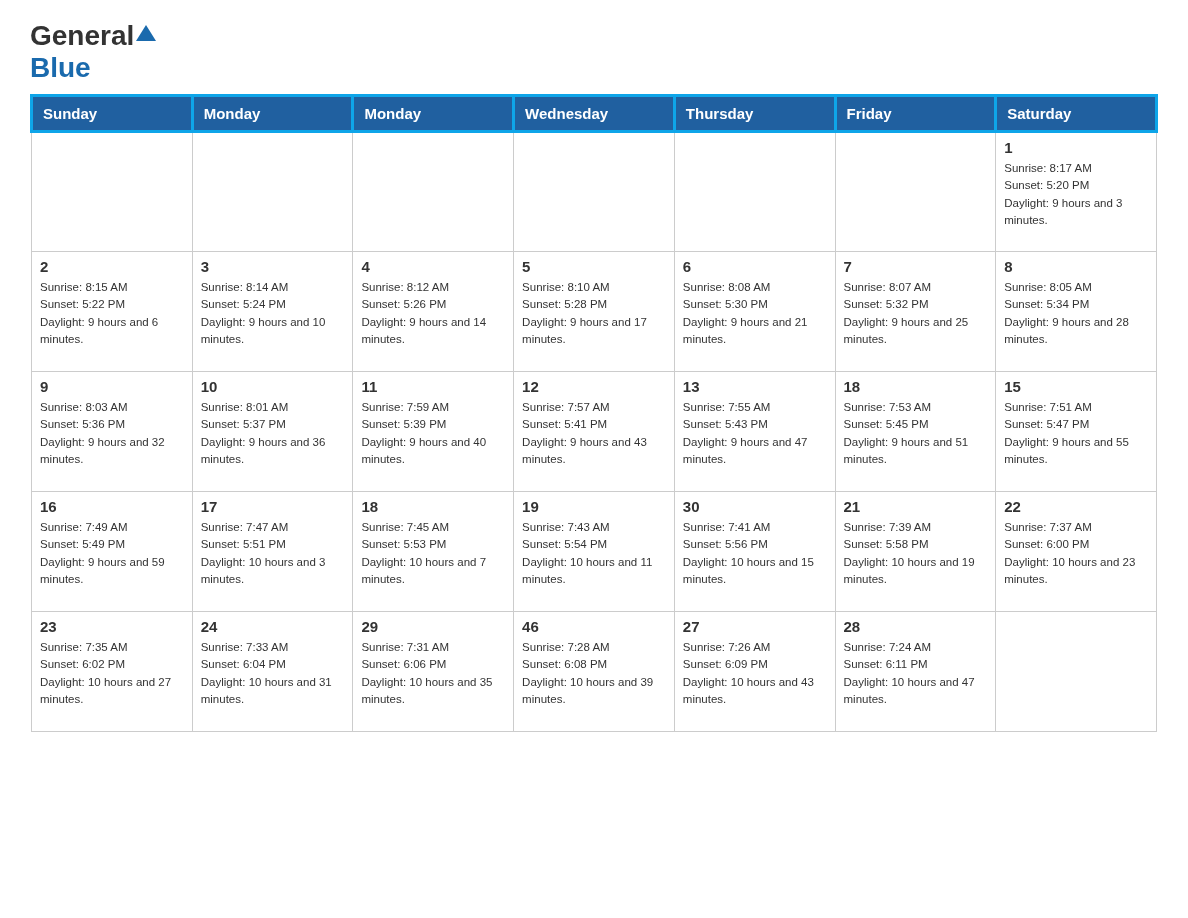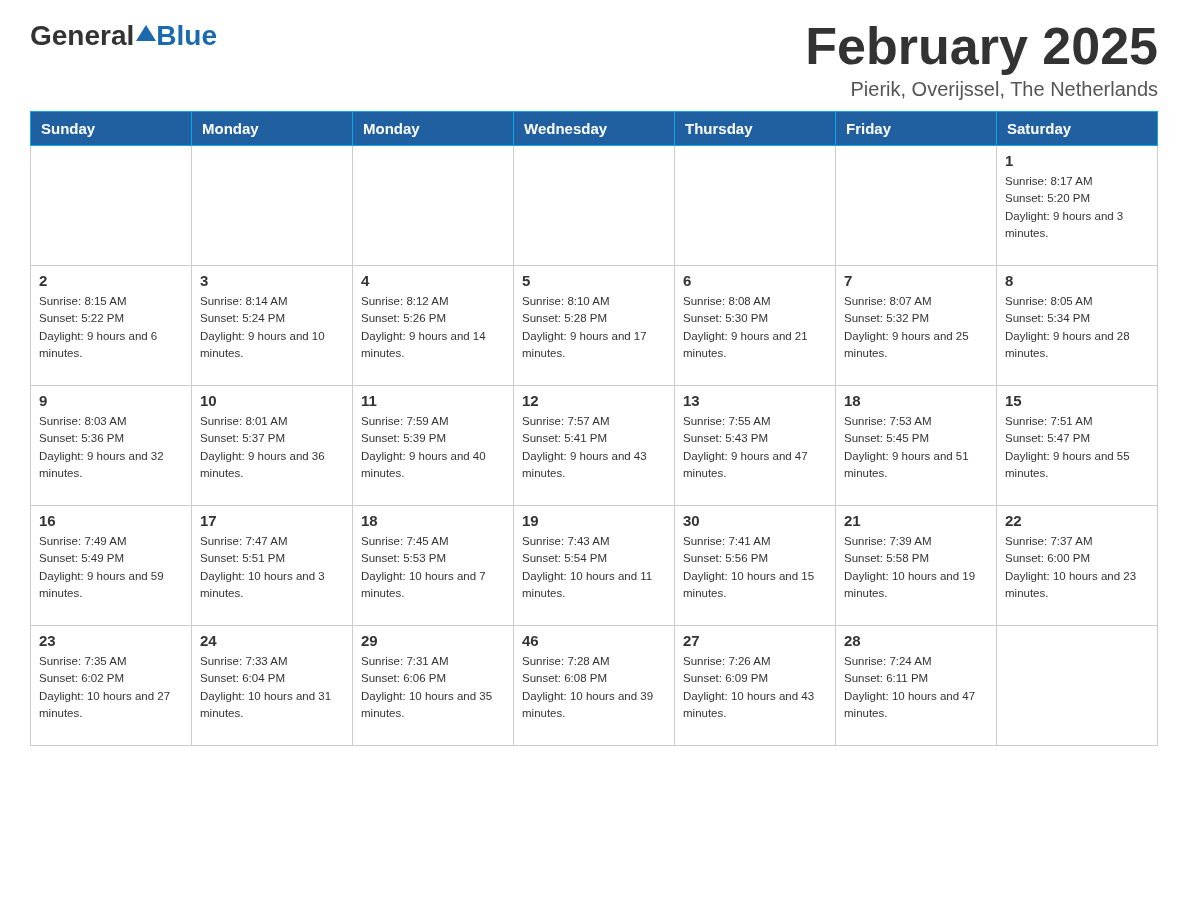--- a/index.html
+++ b/index.html
@@ -12,20 +12,21 @@
       min-height: 918px;
     }
     .header {
       display: flex;
       justify-content: space-between;
       align-items: flex-start;
       margin-bottom: 10px;
     }
     .logo {
       display: flex;
+      flex-direction: column;
       align-items: flex-start;
     }
     .logo-general {
       font-size: 28px;
       font-weight: bold;
       color: #333;
     }
     .title-section {
       text-align: right;
     }
@@ -44,21 +45,21 @@
       width: 100%;
       border-collapse: collapse;
       margin-top: 10px;
     }
     .calendar th {
       background-color: #2060a0;
       color: #fff;
       padding: 8px 10px;
       text-align: left;
       font-size: 15px;
-      border: 1px solid #0ea5e9;
+      border: 3px solid #0ea5e9;
     }
     .calendar td {
       border: 1px solid #ccc;
       vertical-align: top;
       padding: 6px 8px;
       width: 14.28%;
       min-height: 100px;
       height: 120px;
     }
     .day-number {
@@ -100,24 +101,20 @@
 </head>
 <body>
 
 <div class="header">
   <div class="logo">
     <div class="logo-row">
       <span class="logo-general">General</span>
       <span class="logo-arrow"></span>
     </div>
     <span class="logo-blue-word">Blue</span>
-  </div>
-  <div class="title-section">
-    <div class="month-title">February 2025</div>
-    <div class="location">Pierik, Overijssel, The Netherlands</div>
   </div>
 </div>
 
 <table class="calendar">
   <thead>
     <tr>
     <th>Sunday</th>
         <th>Monday</th>
         <th>Monday</th>
         <th>Wednesday</th>

